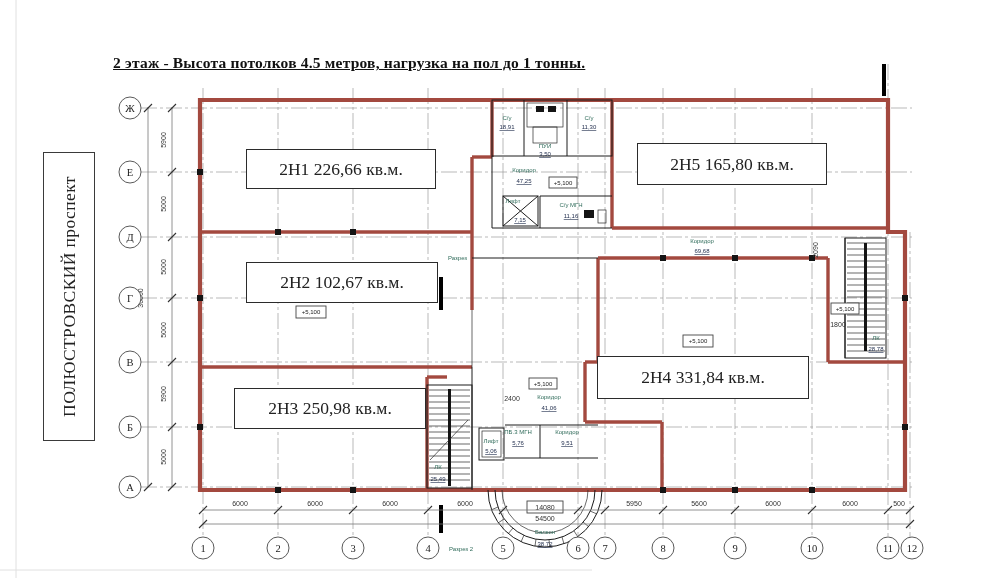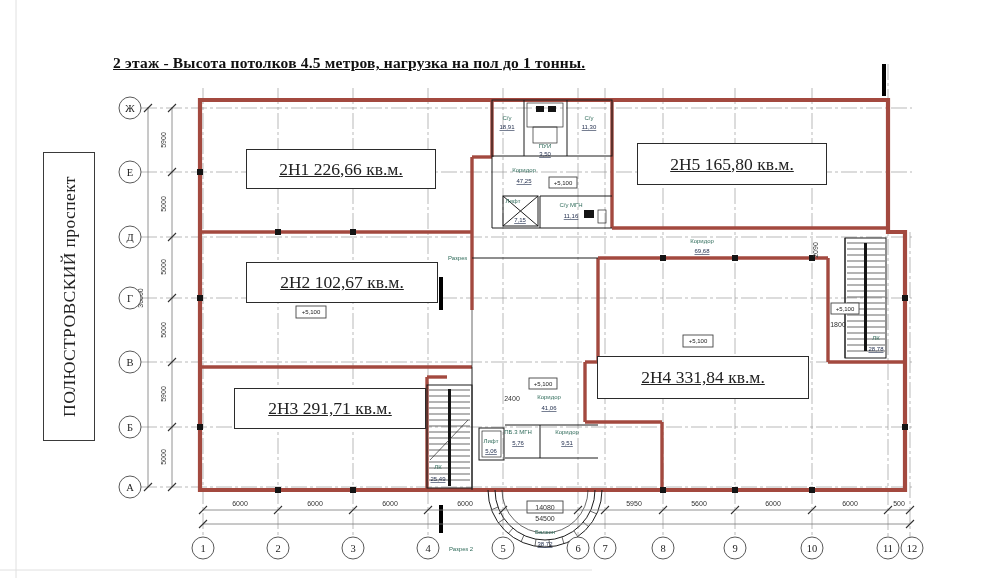--- a/index.html
+++ b/index.html
@@ -7,21 +7,21 @@
          font-family:"Liberation Serif",serif;}
   .title{position:absolute;left:113px;top:26px;font-size:15.5px;font-weight:bold;
          text-decoration:underline;color:#111;letter-spacing:.2px;white-space:nowrap;margin-top:28px;}
   .street-box{position:absolute;left:43px;top:152px;width:50px;height:287px;
          border:1.5px solid #3a3a3a;display:flex;align-items:center;justify-content:center;}
   .street-box span{transform:rotate(-90deg);white-space:nowrap;font-size:17.5px;color:#222;
          letter-spacing:.4px;}
   svg{position:absolute;left:0;top:0;}
   .ulabel{position:absolute;background:#fff;border:1.4px solid #2b2b2b;display:flex;
          align-items:center;justify-content:center;font-size:17.5px;color:#222;
-         white-space:nowrap;z-index:5;text-decoration:underline;}
+         white-space:nowrap;z-index:5;}
   
   .red{stroke:#a3493f;stroke-width:3.4;fill:none;}
   .redout{stroke:#a3493f;stroke-width:4.2;fill:none;}
   .blk{stroke:#1c1c1c;stroke-width:1;fill:none;}
   .blkthin{stroke:#2a2a2a;stroke-width:.7;fill:none;}
   .bar{stroke:#000;stroke-width:4;}
   .grid{stroke:#9c9c9c;stroke-width:.7;stroke-dasharray:16 3 3 3;fill:none;}
   .dim{stroke:#777;stroke-width:.8;fill:none;}
   .tick{stroke:#333;stroke-width:1.1;}
   .axc{fill:#fff;stroke:#5a5a5a;stroke-width:1;}
@@ -290,15 +290,15 @@
         <text class="axt" x="888" y="552">11</text>
       <circle class="axc" cx="912" cy="548" r="11"></circle>
         <text class="axt" x="912" y="552">12</text>
     </g>
   </svg>
 
   <div class="ulabel" style="left:246px;top:149px;width:188px;height:38px">2Н1 226,66 кв.м.</div>
   <div class="ulabel" style="left:637px;top:143px;width:188px;height:40px">2Н5 165,80 кв.м.</div>
   <div class="ulabel" style="left:246px;top:262px;width:190px;height:39px">2Н2 102,67 кв.м.</div>
   <div class="ulabel" style="left:597px;top:356px;width:210px;height:41px">2Н4 331,84 кв.м.</div>
-  <div class="ulabel" style="left:234px;top:388px;width:190px;height:39px">2Н3 291,71 кв.м.</div>
+  <div class="ulabel" style="left:234px;top:388px;width:190px;height:39px">2Н3 250,98 кв.м.</div>
 
 </div>
 
 </body></html>

